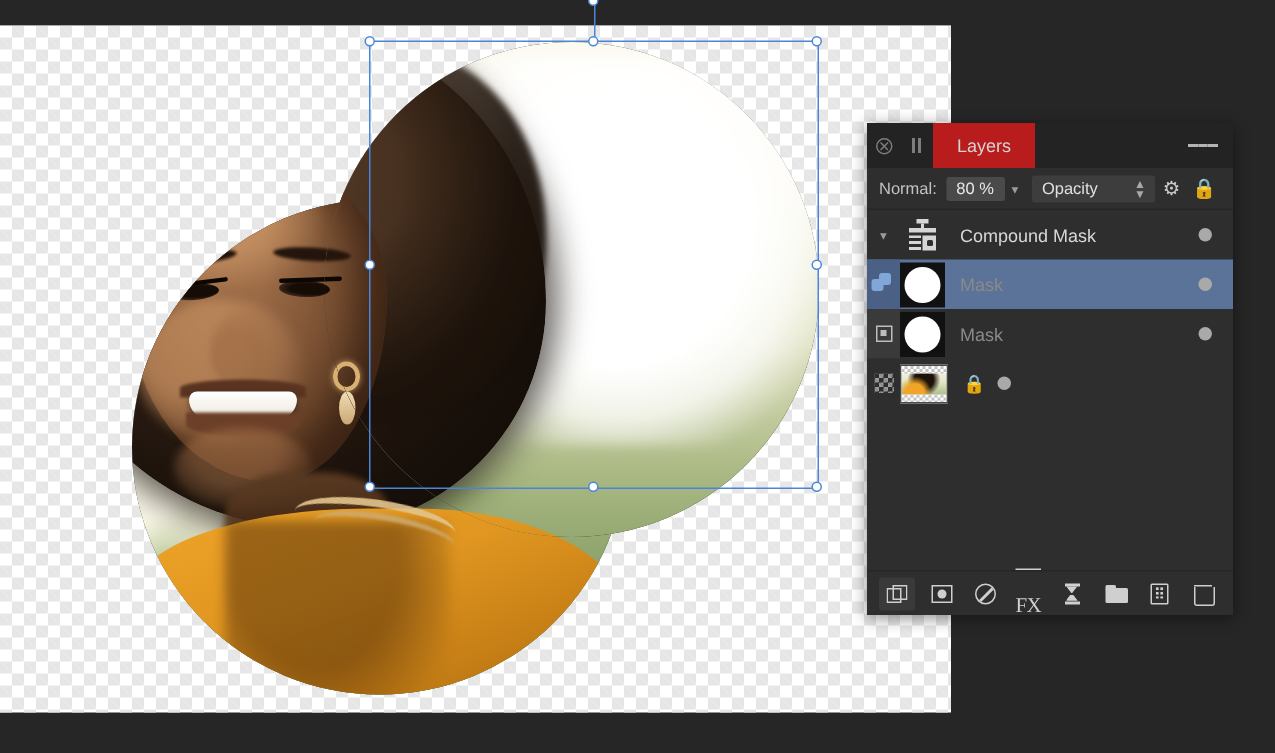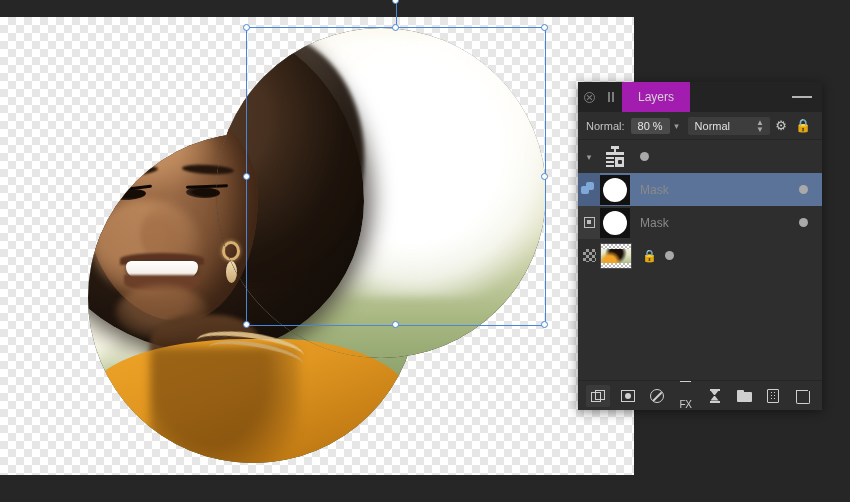--- a/index.html
+++ b/index.html
@@ -249,21 +249,21 @@
   }
   #close-dot:before, #close-dot:after {
     content:""; position:absolute; left:1px; top:4px; width:7px; height:1px; background:#7d7d7d;
   }
   #close-dot:before { transform:rotate(45deg); }
   #close-dot:after  { transform:rotate(-45deg); }
   #pause-icon { display:flex; gap:2px; }
   #pause-icon i { display:block; width:2px; height:10px; background:#7d7d7d; }
   #tab-layers {
     padding:0 16px; display:flex; align-items:center;
-    background:#a21caf; color:#d4d4d4; font-size:12px;
+    background:#b91c1c; color:#d4d4d4; font-size:12px;
   }
   #panel-menu {
     position:absolute; right:10px; top:0; height:30px;
     display:flex; align-items:center; justify-content:center; width:20px;
   }
   #panel-menu i {
     display:block; width:16px; height:2px; background:#b4b4b4; margin:1.5px 0;
   }
 
   #opacity-bar {
@@ -406,21 +406,21 @@
     color:#c6c6c6;
   }
   #tb-left { margin-left:8px; background:#3a3a3a; border-radius:2px; }
   #tb-mid { display:flex; gap:5px; margin-left:auto; }
   #tb-right { display:flex; gap:5px; margin-left:auto; margin-right:8px; }
 
   .ic-mask { width:14px; height:12px; border:1.5px solid #cfcfcf; display:flex; align-items:center; justify-content:center; }
   .ic-mask:after { content:""; width:6px; height:6px; border-radius:50%; background:#cfcfcf; }
   .ic-adj { width:14px; height:14px; border:1.5px solid #cfcfcf; border-radius:50%; position:relative; overflow:hidden; }
   .ic-adj:after { content:""; position:absolute; left:-2px; top:5px; width:18px; height:1.5px; background:#cfcfcf; transform:rotate(-45deg); }
-  .ic-fx { font-size:10px; color:#cfcfcf; border-top:1.5px solid #cfcfcf; padding-top:17px; letter-spacing:-.5px; }
+  .ic-fx { font-size:14px; color:#cfcfcf; border-top:1.5px solid #cfcfcf; padding-top:17px; letter-spacing:-.5px;font-family:Liberation Serif, serif; }
   .ic-live { width:10px; height:14px; position:relative; }
   .ic-live:before, .ic-live:after {
     content:""; position:absolute; left:0; width:10px; height:2px; background:#cfcfcf;
   }
   .ic-live:before { top:0; }
   .ic-live:after { bottom:0; }
   .ic-live i {
     position:absolute; left:1px; top:2px; width:8px; height:10px;
     background:linear-gradient(180deg,#cfcfcf 0 45%, transparent 45% 55%, #cfcfcf 55% 100%);
     clip-path:polygon(0 0,100% 0,52% 50%,100% 100%,0 100%,48% 50%);
@@ -554,21 +554,21 @@
           <i></i>
           <i></i>
       </div>
     </div>
 
     <div id="opacity-bar">
       <span id="opacity-label">Normal:</span>
       <span id="opacity-value">80 %</span>
       <span class="chev">▾</span>
       <div id="blend-select">
-        <span>Normal</span>
+        <span>Opacity</span>
         <span id="blend-spin">▲<br>▼</span>
       </div>
       <span id="gear-icon">⚙</span>
       <span id="lock-icon-top">🔒</span>
     </div>
 
     <div id="layer-list">
 
       <div class="layer-row">
         <div class="row-gutter">
@@ -576,20 +576,21 @@
         </div>
         <div class="thumb" style="background:#2e2e2e;">
           <span class="cm-glyph">
             <span class="cm-top"></span>
               <span class="cm-stem"></span>
             <span class="cm-bar"></span>
               <span class="cm-lines"></span>
               <span class="cm-box"></span>
           </span>
         </div>
+        <div class="layer-name">Compound Mask</div>
         <div class="row-right">
           <span class="vis-dot"></span>
         </div>
       </div>
 
       <div class="layer-row selected mask-row">
         <div class="row-gutter indent" style="background:#4a6085;">
           <span class="link-glyph">
               <i></i>
               <b></b>

